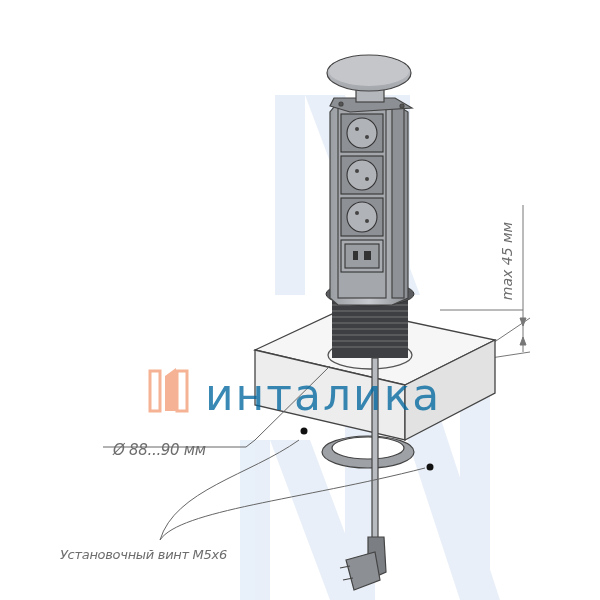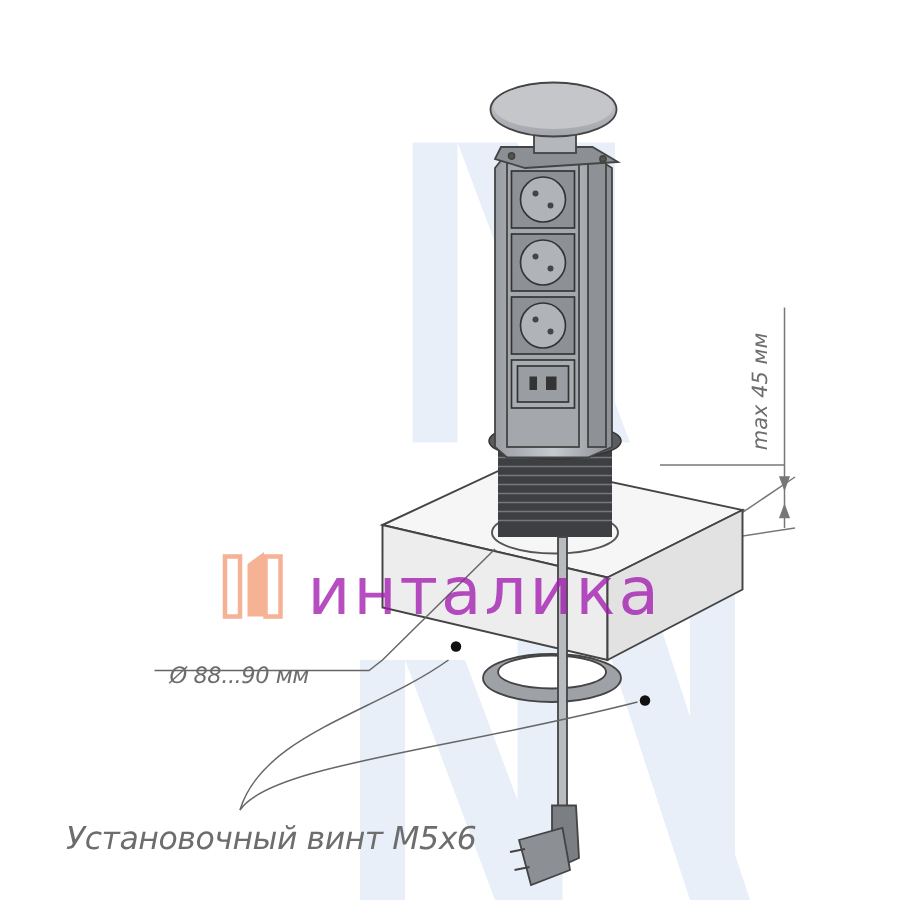--- a/index.html
+++ b/index.html
@@ -1,22 +1,22 @@
 <!DOCTYPE html>
 <html><head>
 <meta charset="utf-8">
 <style>
   html, body { margin: 0; padding: 0; background: #ffffff; }
   body { width: 600px; height: 600px; position: relative; overflow: hidden; font-family: "DejaVu Sans", sans-serif; }
   .canvas { position: absolute; left: 0; top: 0; width: 600px; height: 600px; }
   .label { position: absolute; color: #6d6d6d; font-style: italic; font-family: "DejaVu Sans", sans-serif; white-space: nowrap; }
   .lbl-diam { left: 113px; top: 441px; font-size: 15px; letter-spacing: -0.3px; }
-  .lbl-screw { left: 44px; top: 547px; font-size: 21px; letter-spacing: -0.3px; }
+  .lbl-screw { left: 60px; top: 547px; font-size: 13px; letter-spacing: -0.3px; }
   .lbl-max { left: 452px; top: 253px; font-size: 14px; transform: rotate(-90deg); transform-origin: center; width: 110px; text-align: center; }
-  .wm-text { position: absolute; left: 205px; top: 369px; font-size: 44px; color: #a21caf; opacity: 0.78; letter-spacing: 2px; font-family: "DejaVu Sans", sans-serif; font-weight: 400; }
+  .wm-text { position: absolute; left: 205px; top: 369px; font-size: 44px; color: #0369a1; opacity: 0.78; letter-spacing: 2px; font-family: "DejaVu Sans", sans-serif; font-weight: 400; }
 </style>
 </head>
 <body>
 
 <div class="canvas">
 <svg width="600" height="600" viewBox="0 0 600 600" xmlns="http://www.w3.org/2000/svg">
   <defs>
     <linearGradient id="metal" x1="0" x2="1" y1="0" y2="0">
       <stop offset="0" stop-color="#9a9da2"></stop>
       <stop offset="0.5" stop-color="#c6c9cd"></stop>

